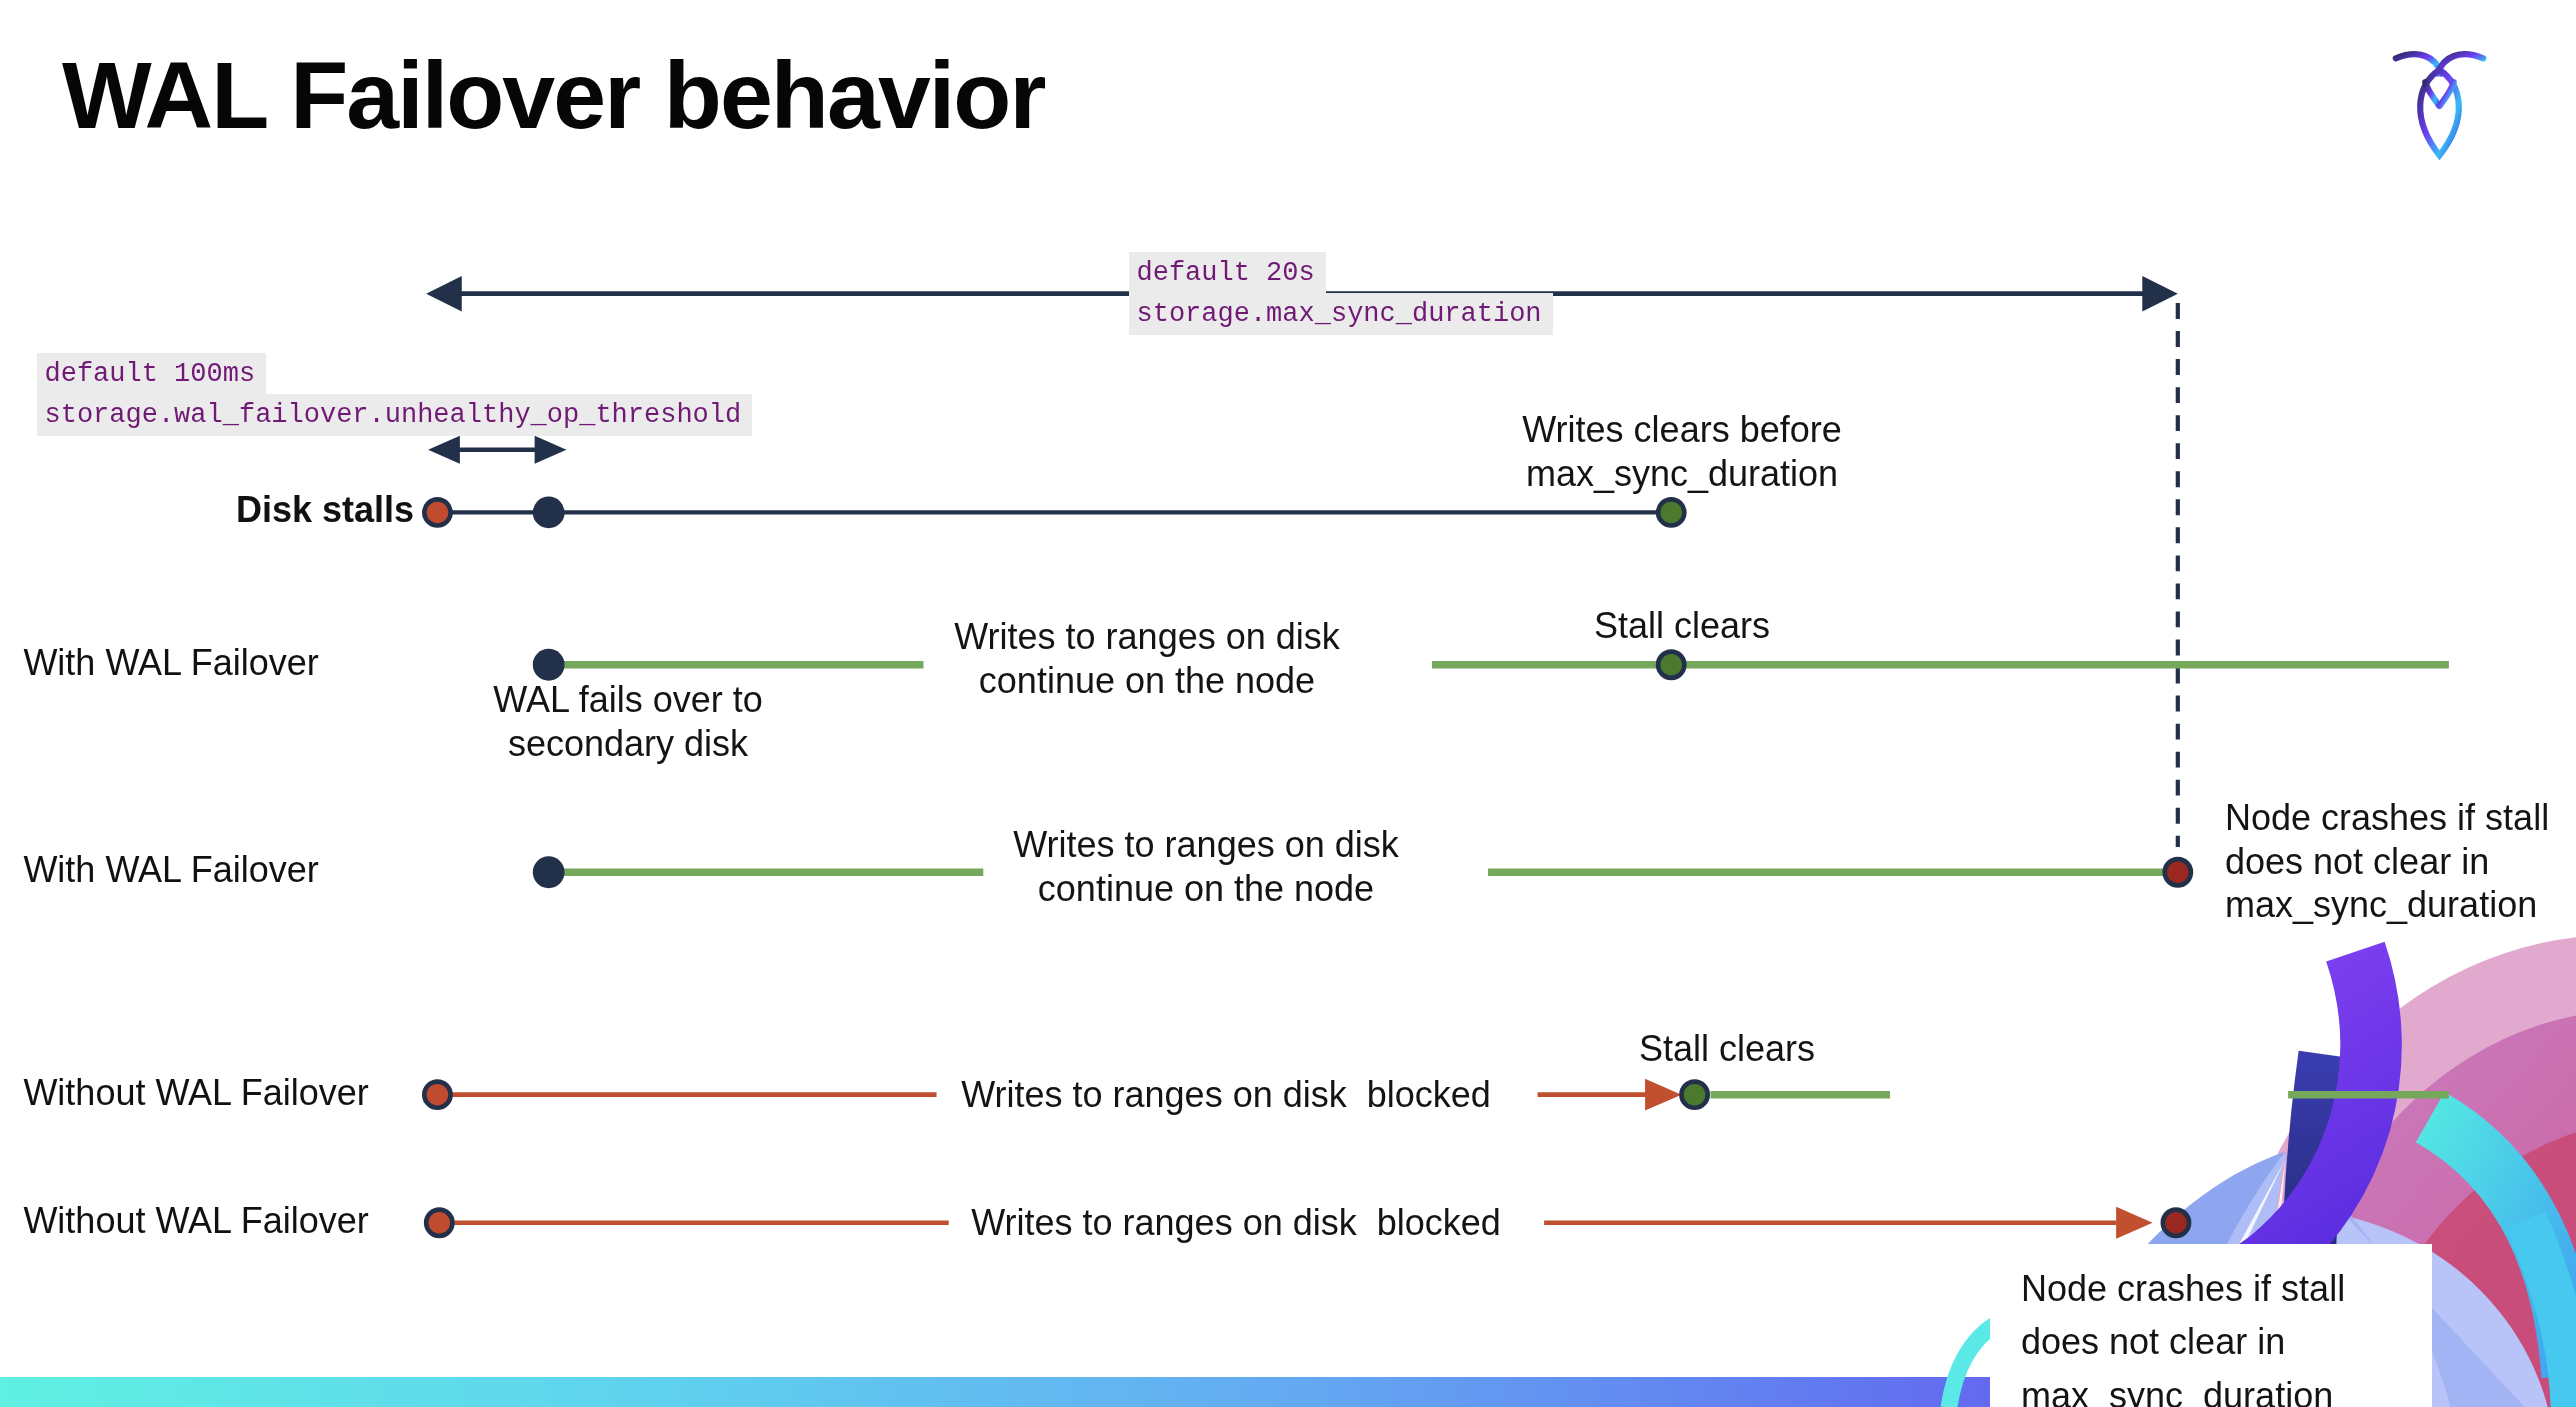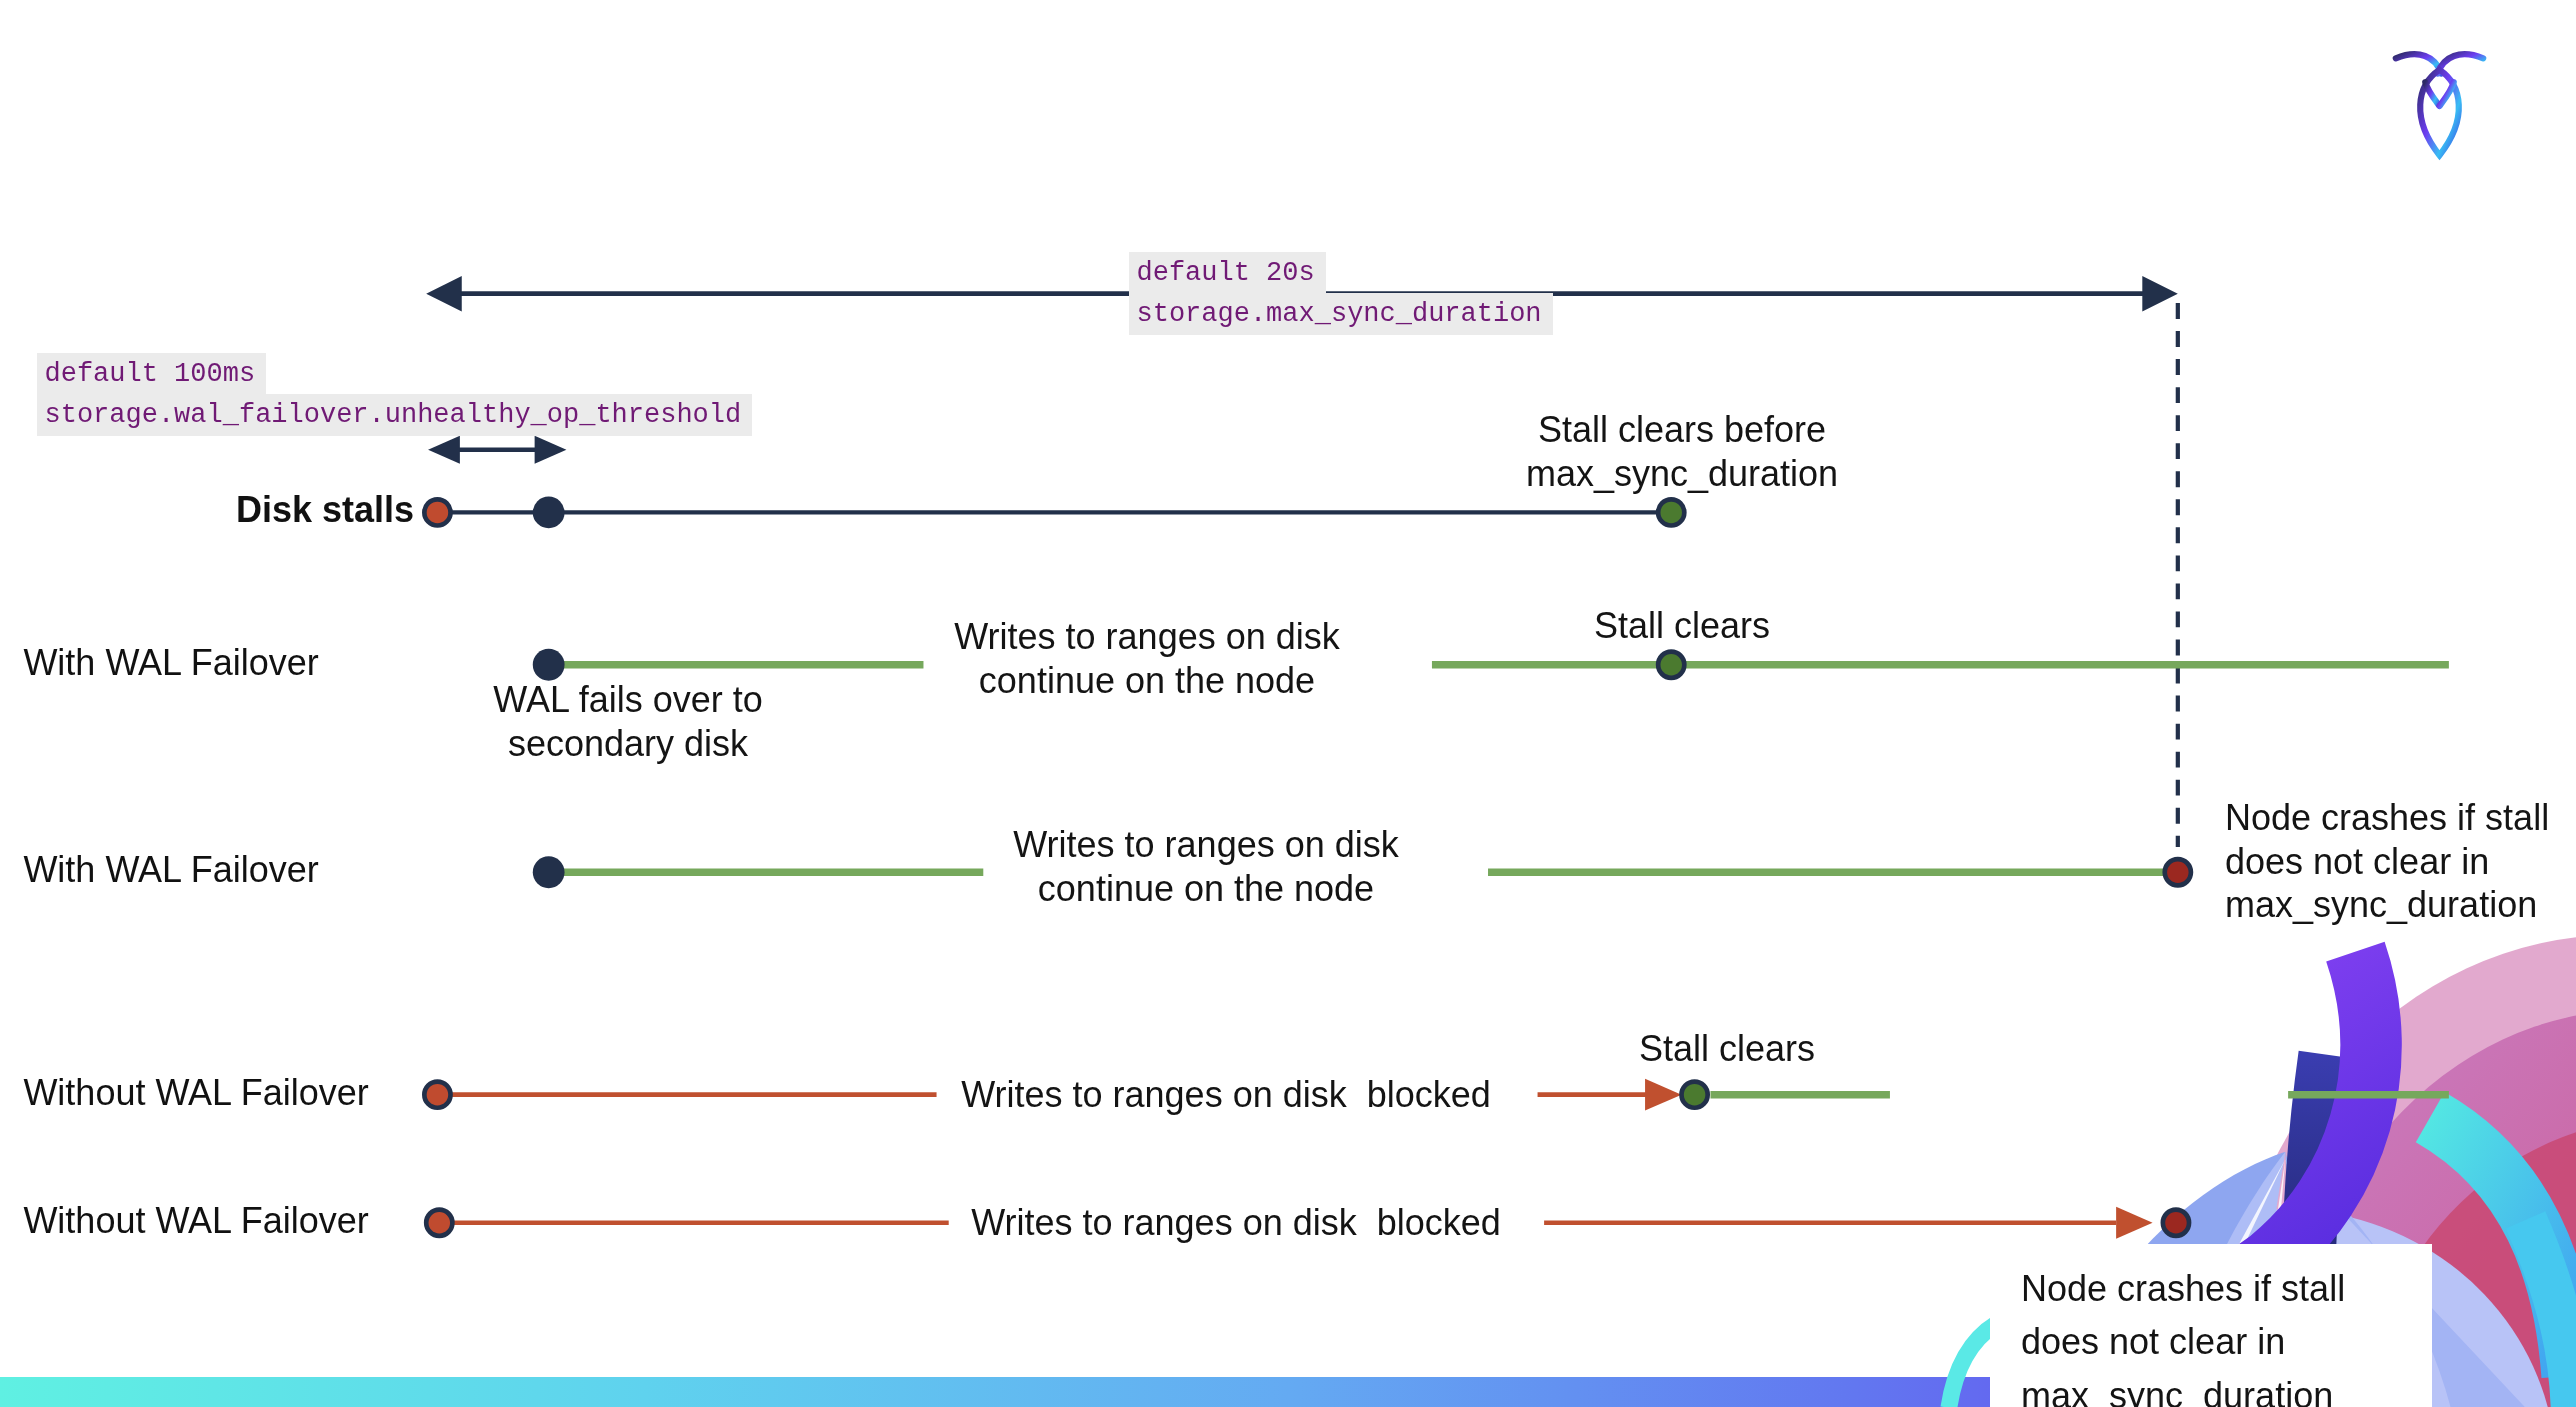--- a/index.html
+++ b/index.html
@@ -116,20 +116,21 @@
 
     <g>
       <line x1="470" y1="1308" x2="1015" y2="1308" stroke="#c0502f" stroke-width="5"></line>
       <line x1="1652" y1="1308" x2="2264" y2="1308" stroke="#c0502f" stroke-width="5"></line>
       <polygon points="2303,1308 2264,1291 2264,1325" fill="#c0502f"></polygon>
       <circle cx="470" cy="1308" r="14" fill="#c04b2f" stroke="#22304a" stroke-width="5"></circle>
       <circle cx="2328" cy="1308" r="14" fill="#9b2820" stroke="#22304a" stroke-width="5"></circle>
     </g>
   </svg>
 
+  <div class="title">WAL Failover behavior</div>
   <svg class="layer" style="left:2391px;top:47px;" width="97" height="114" viewBox="0 0 100 120">
     <defs>
       <linearGradient id="gLogo" x1="0" y1="0" x2="1" y2="0.9">
         <stop offset="0" stop-color="#2d2a66"></stop>
         <stop offset="0.45" stop-color="#6c3df0"></stop>
         <stop offset="0.75" stop-color="#38bdf4"></stop>
         <stop offset="1" stop-color="#3b55e6"></stop>
       </linearGradient>
     </defs>
     <g fill="none" stroke="url(#gLogo)" stroke-width="6.5" stroke-linecap="round">
@@ -146,21 +147,21 @@
   <div class="mono" style="left:1129px;top:293px;">storage.max_sync_duration</div>
   <div class="mono" style="left:37px;top:353px;">default 100ms</div>
   <div class="mono" style="left:37px;top:394px;">storage.wal_failover.unhealthy_op_threshold</div>
 
   <div class="rowlabel" style="left:236px;top:512px;font-weight:bold;">Disk stalls</div>
   <div class="rowlabel" style="left:23.4px;top:665px;">With WAL Failover</div>
   <div class="rowlabel" style="left:23.4px;top:872px;">With WAL Failover</div>
   <div class="rowlabel" style="left:23.4px;top:1095px;">Without WAL Failover</div>
   <div class="rowlabel" style="left:23.4px;top:1223px;">Without WAL Failover</div>
 
-  <div class="t" style="left:1682px;top:408px;">Stall clears before
+  <div class="t" style="left:1682px;top:408px;">Writes clears before
 max_sync_duration</div>
 
   <div class="t" style="left:628px;top:678px;">WAL fails over to
 secondary disk</div>
   <div class="t" style="left:1147px;top:615px;">Writes to ranges on disk
 continue on the node</div>
   <div class="t" style="left:1682px;top:604px;">Stall clears</div>
 
   <div class="t" style="left:1206px;top:823px;">Writes to ranges on disk
 continue on the node</div>

